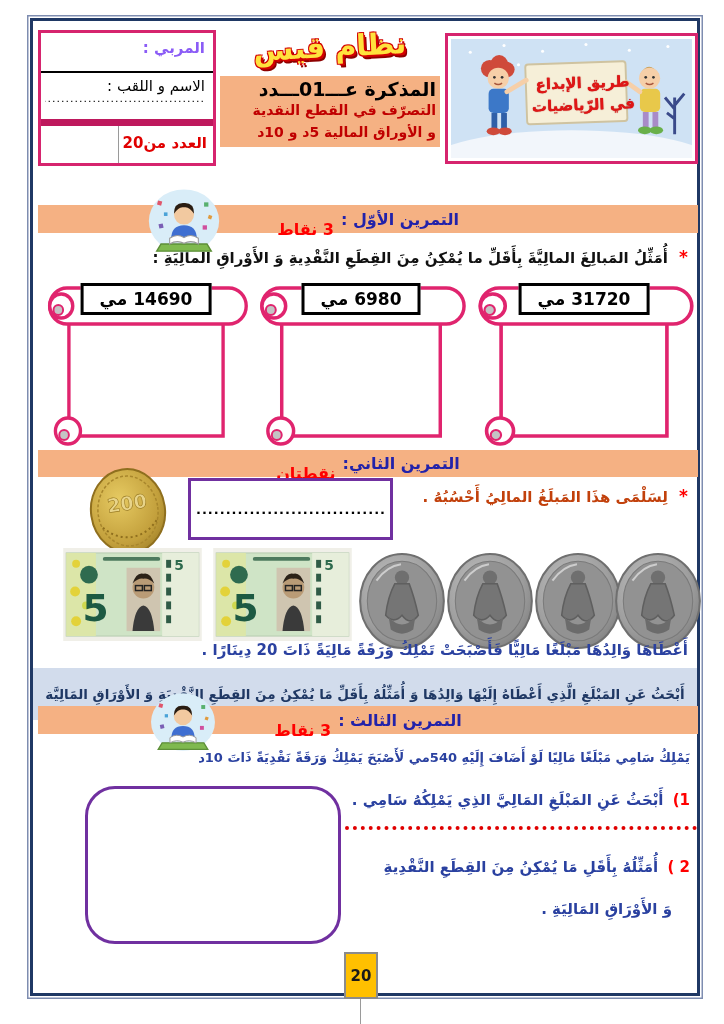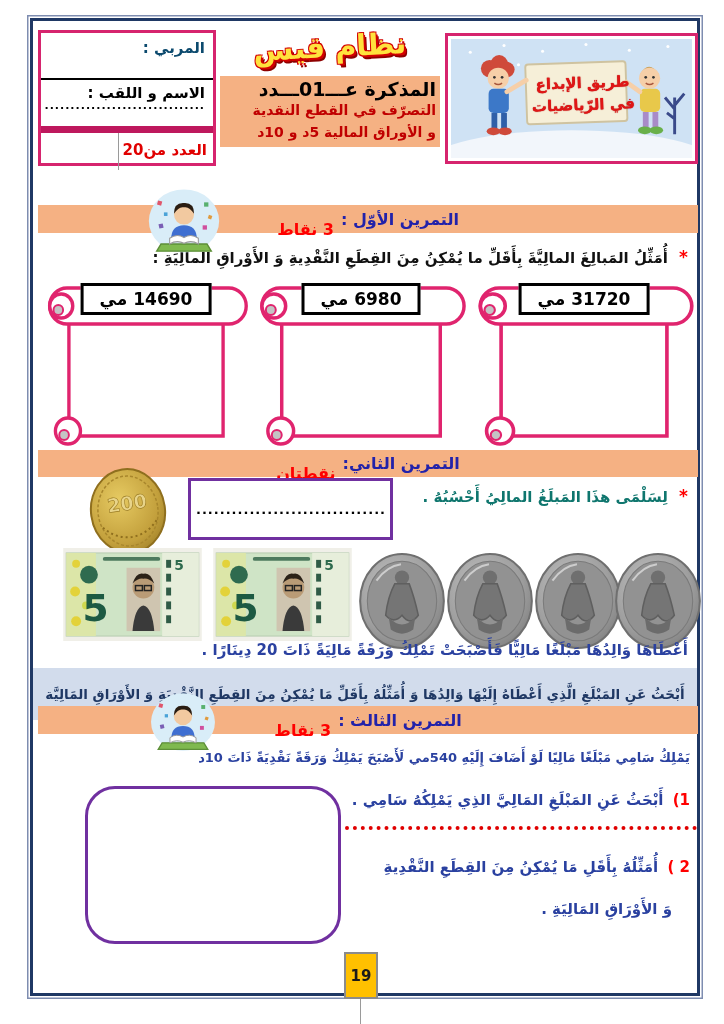--- a/index.html
+++ b/index.html
@@ -5,23 +5,23 @@
   html,body{margin:0;padding:0;background:#fff;}
   *{box-sizing:border-box;}
   .page{position:relative;width:724px;height:1024px;background:#fff;overflow:hidden;
         font-family:"DejaVu Sans",sans-serif;direction:rtl;}
   .frame{position:absolute;left:30px;top:18px;width:670px;height:978px;
          border:3px solid #1f3864;background:#fff;
          box-shadow:0 0 0 1.5px #fff,0 0 0 3px #7e8db0;}
   
   .hdr-table{position:absolute;left:38px;top:30px;width:178px;height:136px;
              border:3px solid #d6246e;background:#fff;}
-  .hdr-row1{height:47px;padding:6px 8px 0 4px;font-weight:bold;font-size:15px;color:#0c4a6e;
+  .hdr-row1{height:40px;padding:6px 8px 0 4px;font-weight:bold;font-size:15px;color:#8b5cf6;
             border-bottom:2.5px solid #000;}
-  .hdr-row2{height:46px;padding:4px 8px 0 4px;font-weight:bold;font-size:15px;color:#000;}
+  .hdr-row2{height:46px;padding:4px 8px 0 4px;font-weight:normal;font-size:15px;color:#000;}
   .hdr-dots{font-size:11px;letter-spacing:1px;color:#000;line-height:8px;overflow:hidden;white-space:nowrap;}
   .hdr-row3{height:44px;border-top:7px solid #be185d;display:flex;flex-direction:row;}
   .hdr-score{width:55%;border-left:1px solid #9a9a9a;padding:8px 6px 0 2px;
              color:#e00000;font-weight:bold;font-size:15px;}
   .hdr-score-empty{flex:1;}
   .hdr-center{position:absolute;left:220px;top:30px;width:220px;height:136px;}
   .logo{height:46px;text-align:center;font-size:29px;font-weight:bold;color:#ffe23d;
         transform:rotate(-3deg);letter-spacing:2px;
         text-shadow:2px 2px 0 #d40000,-1px -1px 0 #d40000,1px -1px 0 #d40000,-1px 1px 0 #d40000,3px 4px 0 #8d0000;}
   .memo-block{background:#f5b183;padding:2px 4px 4px 4px;}
@@ -262,21 +262,21 @@
     <path d="M13 58 A 37 42 0 0 0 67 58" stroke="#8f6f1e" stroke-width="2" fill="none" stroke-dasharray="2 3"></path>
     <text x="40" y="44" text-anchor="middle" font-size="19" font-weight="bold" fill="#e8d48a" stroke="#9a7b22" stroke-width="0.6" font-family="DejaVu Sans,sans-serif">200</text>
   </svg>
 
   <div class="ans-box2">
     <div class="ans-dots">......................................</div>
   </div>
 
   <div class="line" style="top:486px;right:36px;font-size:15px;">
     <span class="star">*</span>
-    <span class="blue" style="color:#0f766e;">لِسَلْمَى هذَا المَبلَغُ المالِيُ أَحْسُبُهُ .</span>
+    <span class="blue" style="color:#c2410c;">لِسَلْمَى هذَا المَبلَغُ المالِيُ أَحْسُبُهُ .</span>
   </div>
 
   <svg class="note5" style="left:62px;">
       <use href="#sym-note5"></use>
     </svg>
   <svg class="note5" style="left:212px;">
       <use href="#sym-note5"></use>
     </svg>
   <svg class="coin1d" style="left:358px;">
       <use href="#sym-coin1d"></use>
@@ -313,16 +313,16 @@
   <div class="red-dotted" style="top:826px;left:345px;width:352px;"></div>
 
   <div class="ans-box3"></div>
 
   <div class="line" style="top:858px;right:34px;font-size:15px;">
     <span class="qnum">2 )</span>
     <span class="blue">أُمَثِّلُهُ بِأَقَلِ مَا يُمْكِنُ مِنَ القِطَعِ النَّقْدِيةِ</span>
   </div>
   <div class="line blue" style="top:900px;right:52px;font-size:15px;">وَ الأَوْرَاقِ المَالِيَةِ .</div>
 
-  <div class="page-num">19</div>
+  <div class="page-num">20</div>
   <div class="page-num-tail"></div>
 
 </div>
 
 </body></html>

